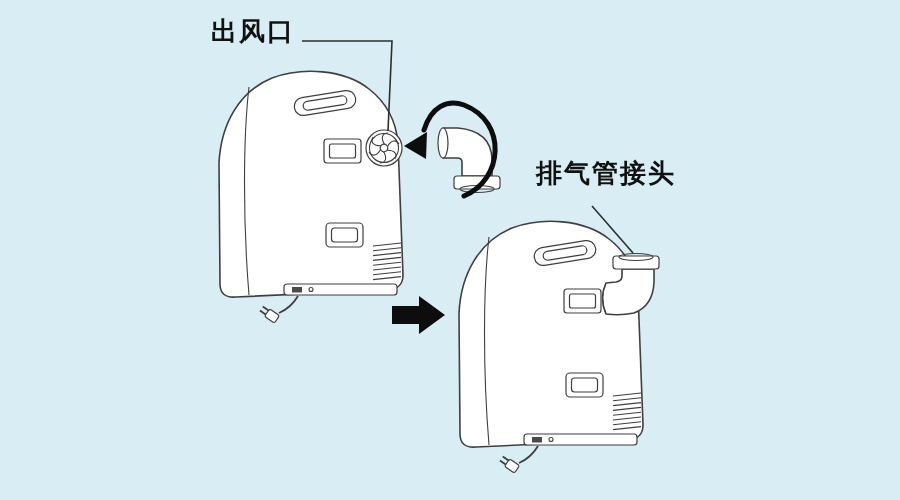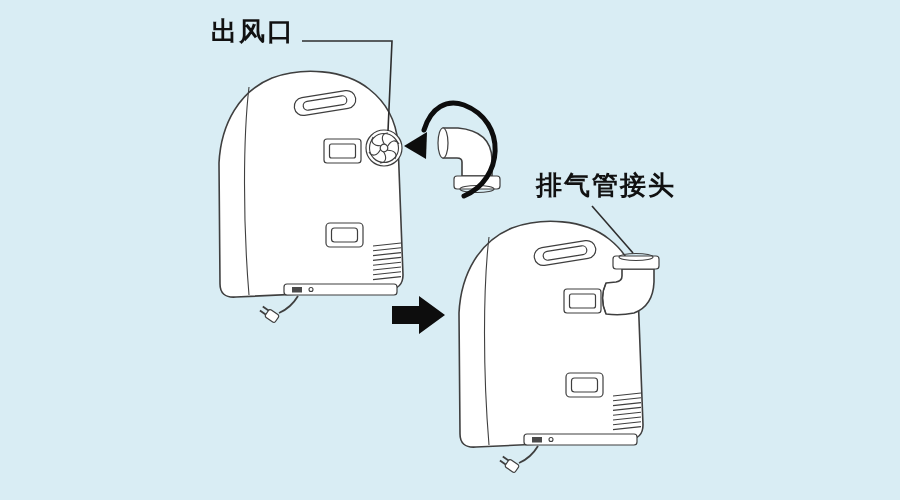--- a/index.html
+++ b/index.html
@@ -22,21 +22,21 @@
   .label {
     position: absolute;
     color: #111;
     font-size: 26px;
     font-weight: 600;
     letter-spacing: 2px;
     white-space: nowrap;
     user-select: none;
   }
   #label-air-outlet   { left: 211px; top: 14px; }
-  #label-exhaust      { left: 536px; top: 168px; text-align: center; }
+  #label-exhaust      { left: 536px; top: 156px; text-align: center; }
 
   
   .outline { fill: #ffffff; stroke: #3f3f3f; stroke-width: 1.6; stroke-linejoin: round; }
   .part    { fill: #ffffff; stroke: #3f3f3f; stroke-width: 1.2; stroke-linejoin: round; }
   .thin    { fill: none;    stroke: #3f3f3f; stroke-width: 1.1; }
   .leader  { fill: none;    stroke: #2e2e2e; stroke-width: 1.6; }
   .blackfill { fill: #0d0d0d; stroke: none; }
   .rotarrow  { fill: none; stroke: #0d0d0d; stroke-width: 5; stroke-linecap: round; }
   .darkdetail { fill: #4a4a4a; stroke: none; }
 </style>

